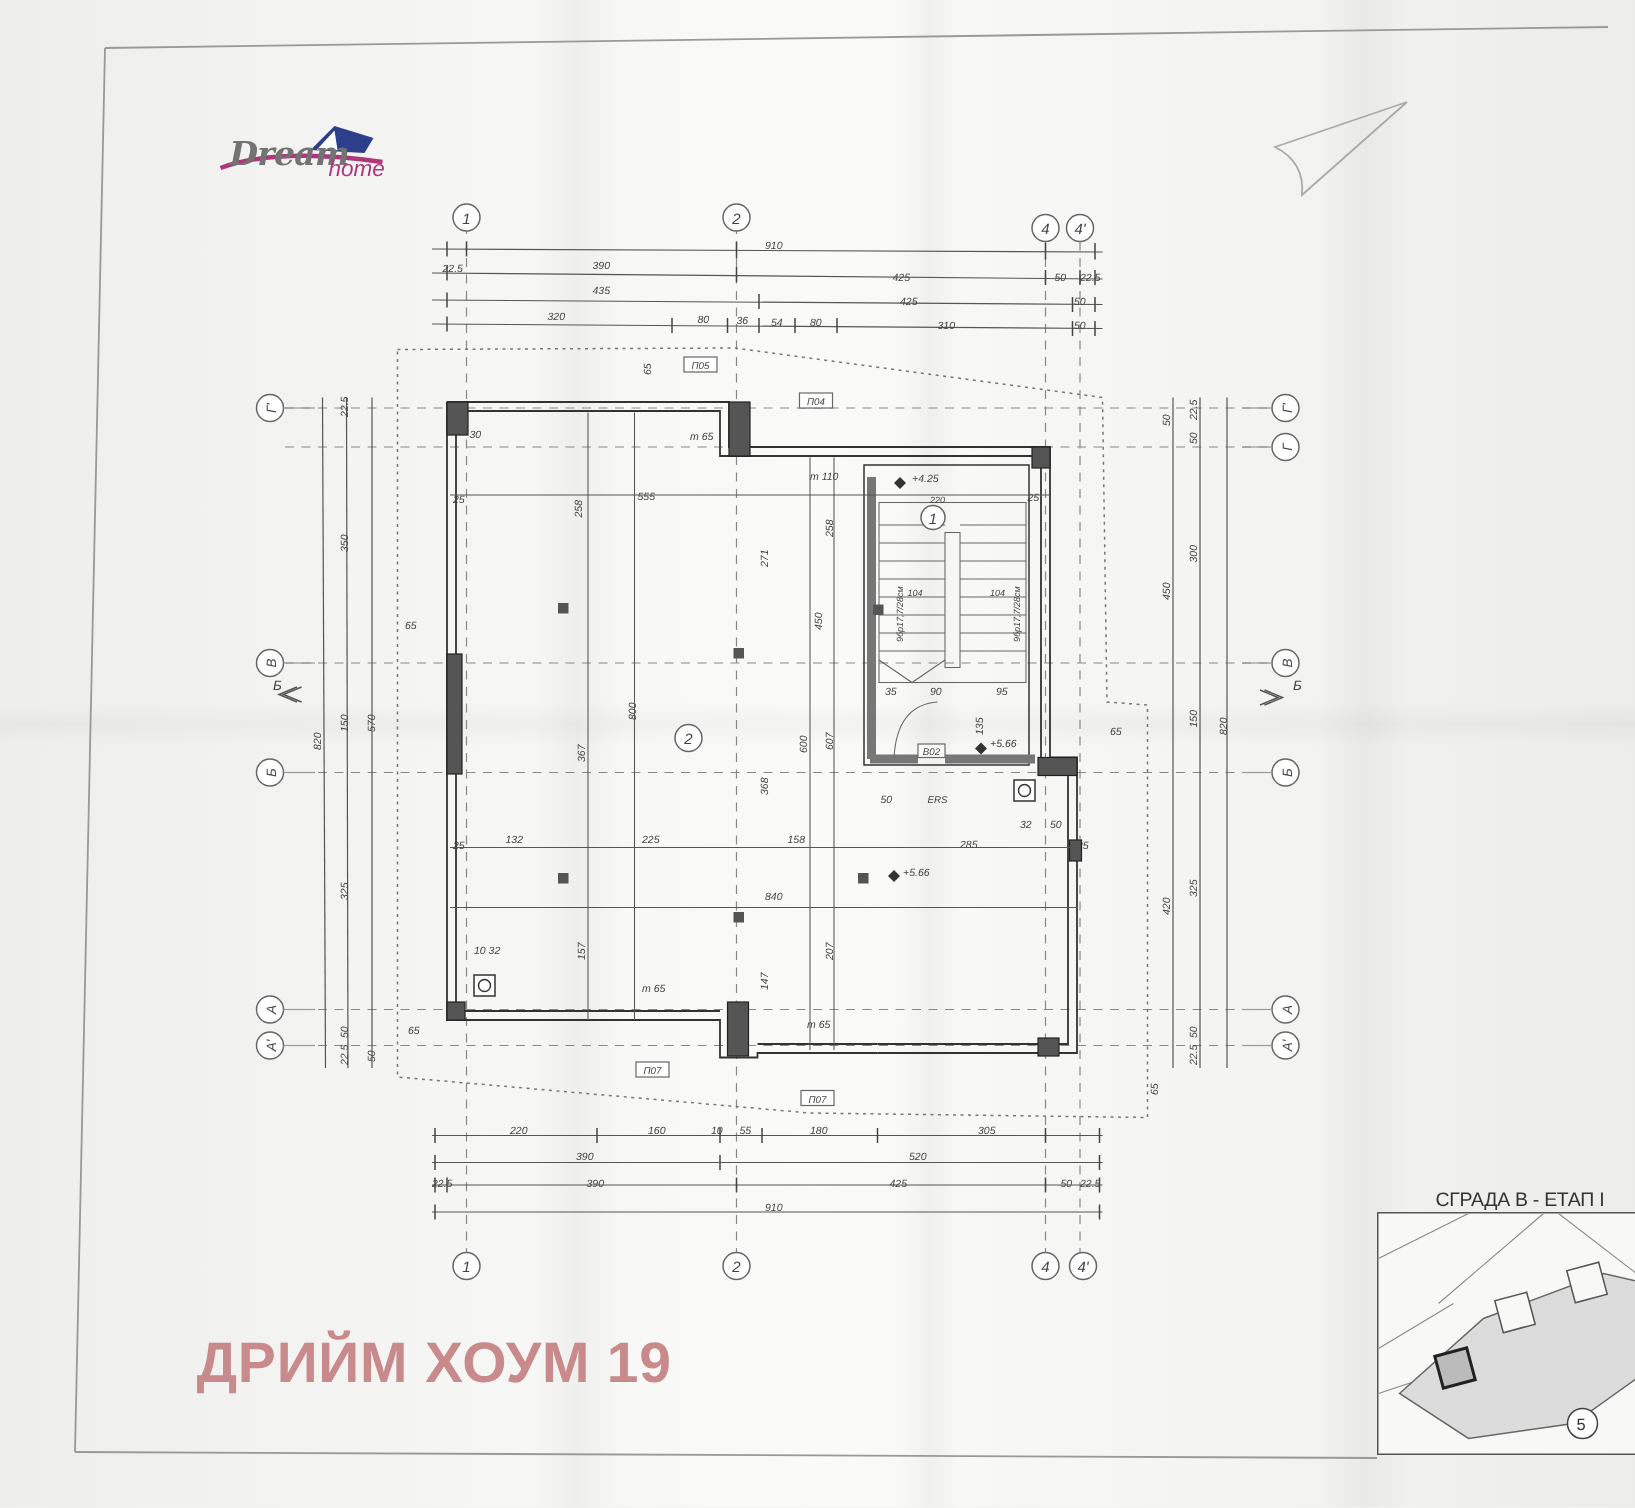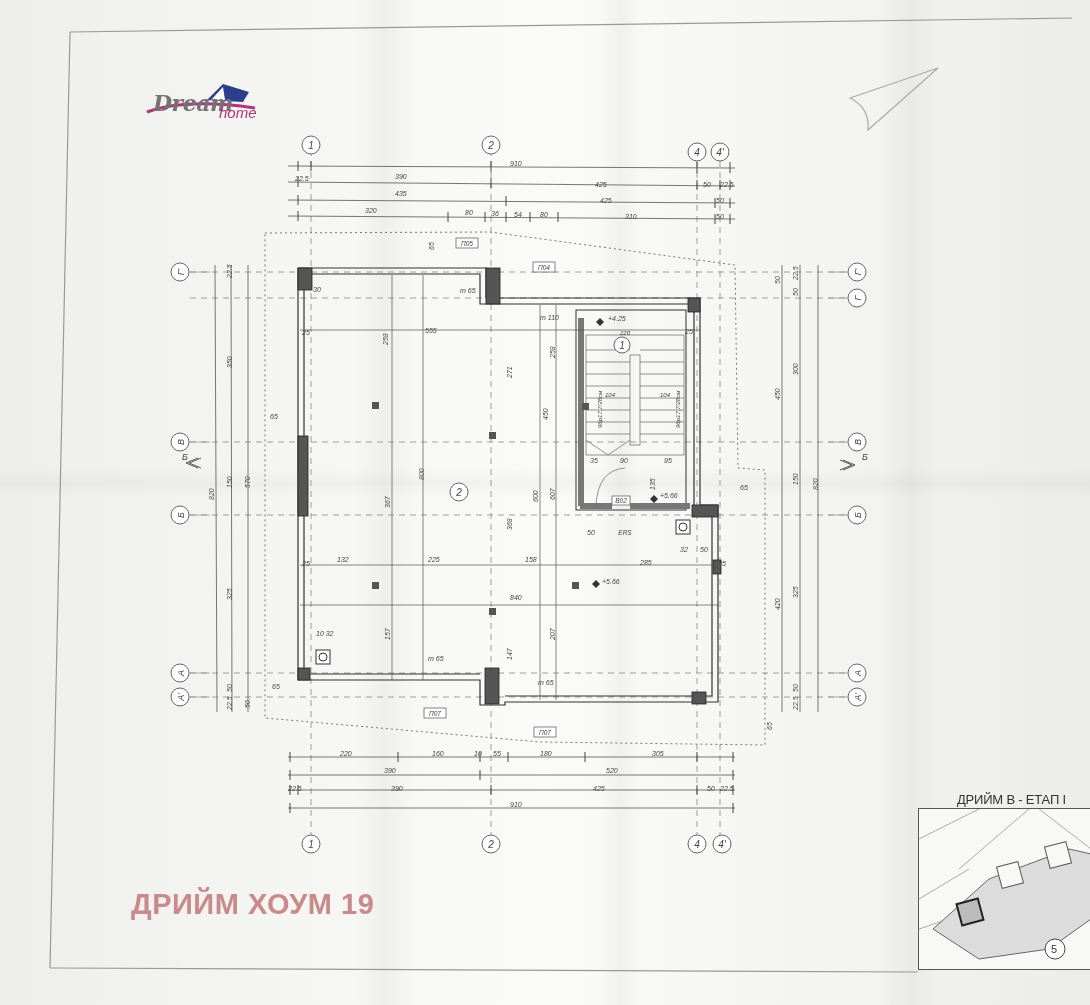--- a/index.html
+++ b/index.html
@@ -4,21 +4,21 @@
 <style>
   html,body{margin:0;padding:0;}
   body{width:1090px;height:1005px;overflow:hidden;background:#f2f2f0;font-family:"Liberation Sans",sans-serif;position:relative;}
   .sheet{position:absolute;left:0;top:0;width:1090px;height:1005px;background:linear-gradient(90deg,#eeeeec 0,#f6f6f4 30%,#fafaf8 50%,#f4f4f2 75%,#ececea 100%);}
   .fold{position:absolute;top:0;bottom:0;width:60px;background:linear-gradient(90deg,rgba(0,0,0,0),rgba(0,0,0,0.035),rgba(0,0,0,0));}
   .fold-h{position:absolute;left:0;right:0;height:30px;background:linear-gradient(180deg,rgba(0,0,0,0),rgba(0,0,0,0.03),rgba(0,0,0,0));}
   svg.plan{position:absolute;left:0;top:0;}
   .logo{position:absolute;left:145px;top:78px;width:125px;height:50px;}
   .logo-dream{position:absolute;left:8px;top:12px;font-family:"DejaVu Serif",serif;font-style:italic;font-weight:bold;font-size:22px;color:#737373;letter-spacing:-0.5px;}
   .logo-home{position:absolute;left:74px;top:26px;font-family:Liberation Sans, sans-serif;font-style:italic;font-size:15px;color:#b0357a;}
-  .watermark{position:absolute;left:131px;top:888px;font-size:29px;font-weight:bold;color:#c98a8c;letter-spacing:0.5px;}
+  .watermark{position:absolute;left:131px;top:888px;font-size:38px;font-weight:bold;color:#c98a8c;letter-spacing:0.5px;}
   .inset-title{position:absolute;left:957px;top:792px;font-size:13px;color:#333;letter-spacing:-0.2px;}
   .inset{position:absolute;left:918px;top:808px;width:172px;height:160px;border:1.5px solid #555;border-right:none;background:#f8f8f6;overflow:hidden;}
   .txt{font-family:"Liberation Sans",sans-serif;font-style:italic;fill:#444;}
 </style>
 </head>
 <body>
 
 <div class="sheet">
   <div class="fold" style="left:355px;"></div>
   <div class="fold" style="left:880px;"></div>
@@ -401,21 +401,21 @@
     <path d="M62,22 L78,6 L104,14 L98,24 Z" fill="#2d3f8c"></path>
     <path d="M66,22 L78,9 L80,22 Z" fill="#fff"></path>
     <path d="M2,34 Q40,20 110,30" fill="none" stroke="#b0357a" stroke-width="3"></path>
   </svg>
   <span class="logo-dream">Dream</span>
   <span class="logo-home">home</span>
 </div>
 
 <div class="watermark">ДРИЙМ ХОУМ 19</div>
 
-<div class="inset-title">ДРИЙМ В - ЕТАП I</div>
+<div class="inset-title">СГРАДА В - ЕТАП I</div>
 <div class="inset">
   <svg width="172" height="160">
     <g stroke="#888" stroke-width="0.7" fill="none">
       <line x1="0" y1="30" x2="60" y2="0"></line>
         <line x1="40" y1="60" x2="110" y2="0"></line>
         <line x1="0" y1="90" x2="50" y2="60"></line>
       <line x1="0" y1="120" x2="30" y2="110"></line>
         <line x1="120" y1="0" x2="172" y2="40"></line>
     </g>
     <path d="M14,120 L70,70 L150,40 L172,45 L172,110 L130,140 L60,150 Z" fill="#dcdcdc" stroke="#666" stroke-width="1"></path>

